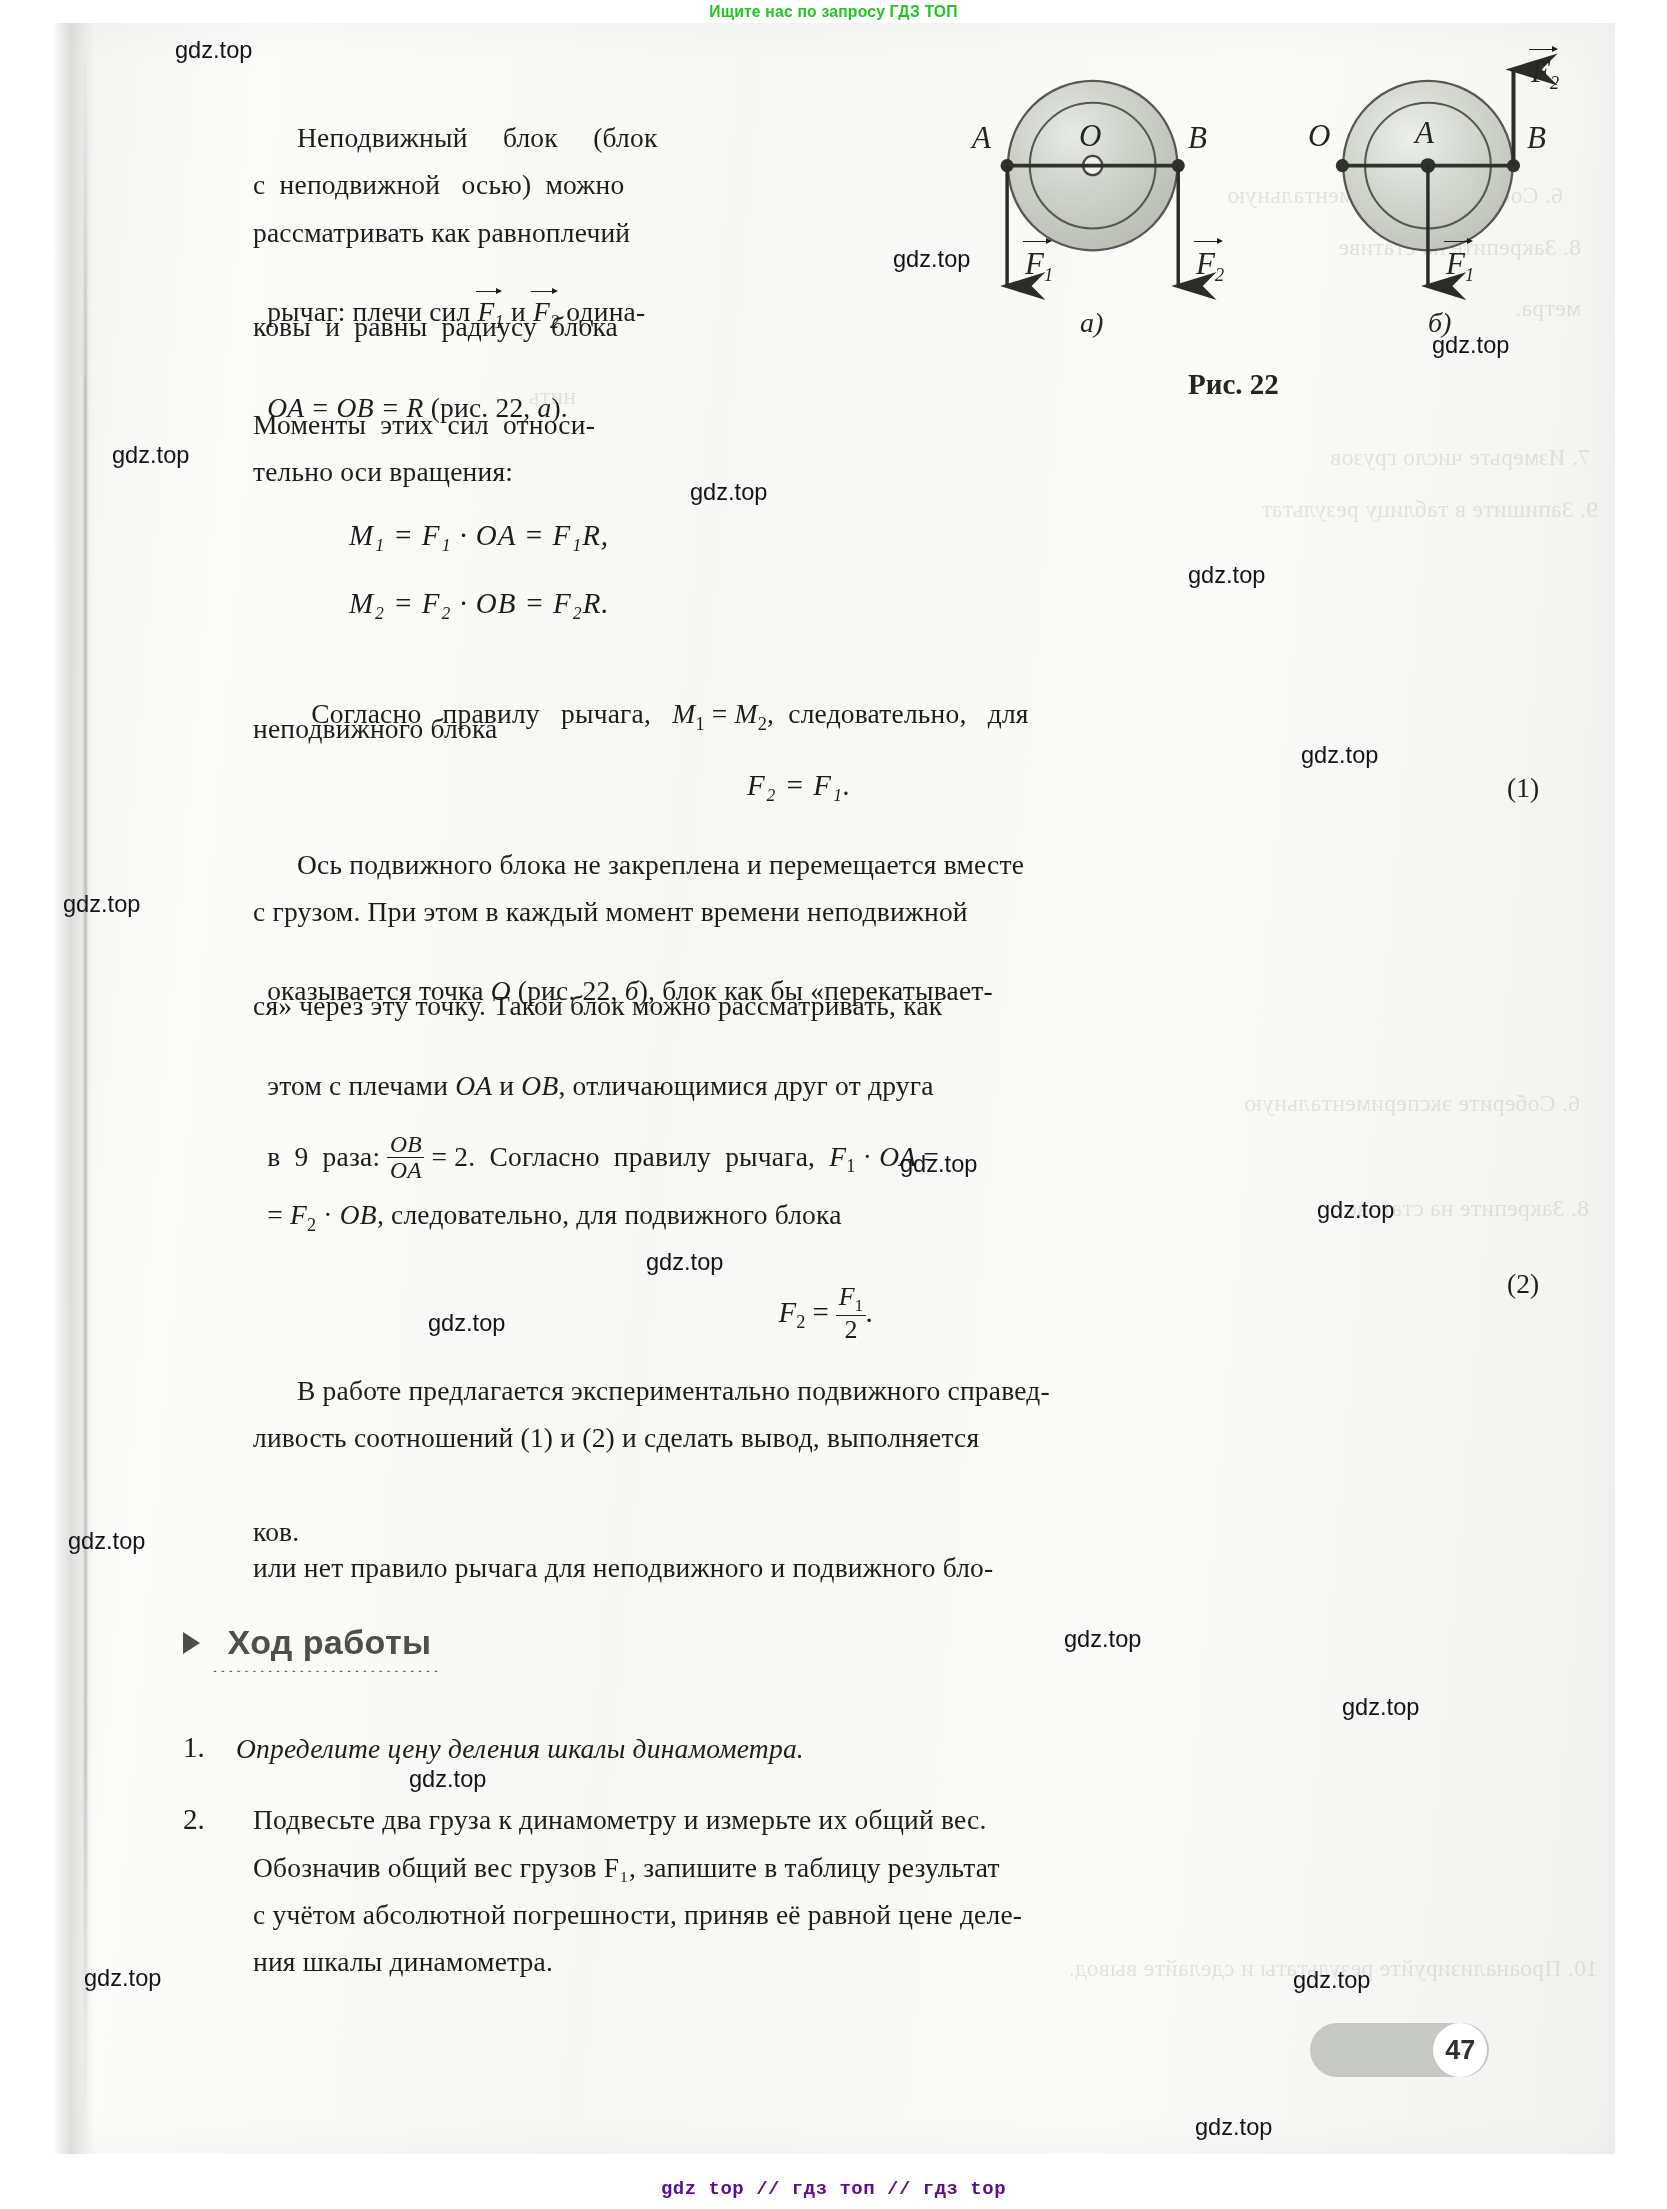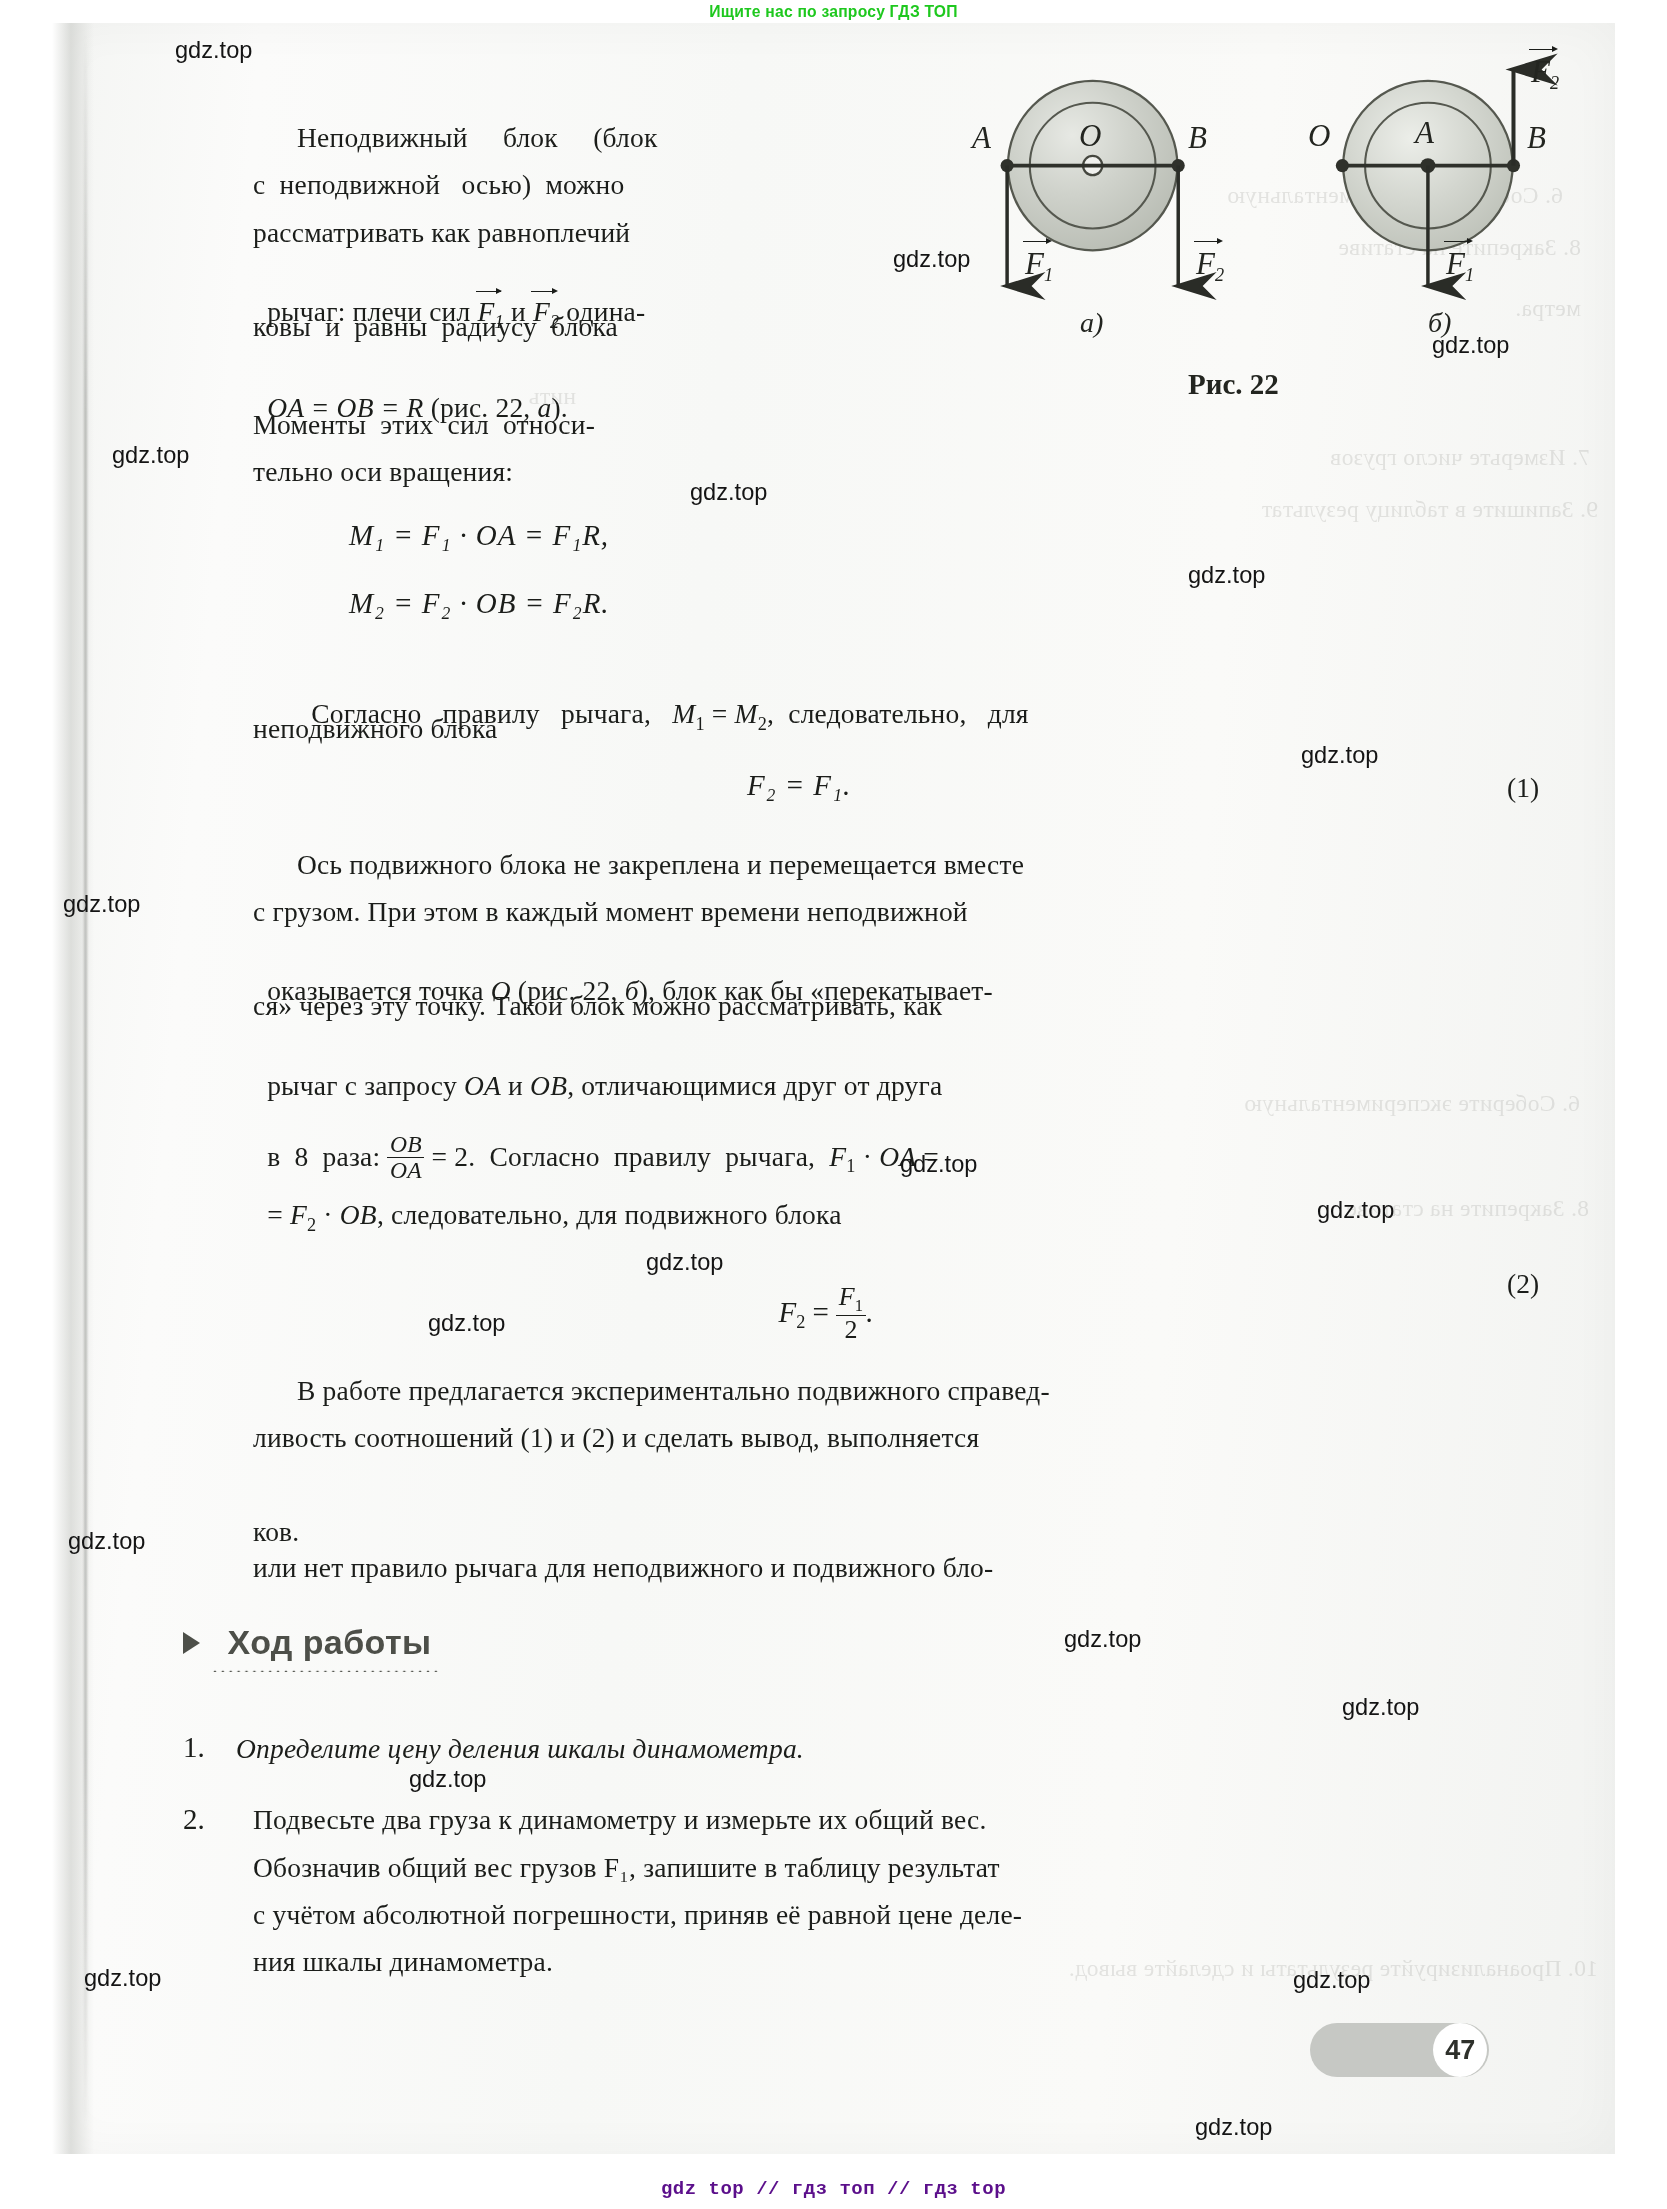--- a/index.html
+++ b/index.html
@@ -198,24 +198,24 @@
 <div class="txt eqline it" style="left:747px;top:769px;letter-spacing:0.9px;">F₂ = F₁.</div>
 <div class="txt eqnum" style="left:1507px;top:772px;">(1)</div>
 
 <div class="txt body-line" style="left:297px;top:849px;">Ось подвижного блока не закреплена и перемещается вместе</div>
 <div class="txt body-line" style="left:253px;top:896px;">с грузом. При этом в каждый момент времени неподвижной</div>
 <div class="txt body-line" style="left:253px;top:943px;">
   <span>оказывается точка </span><span class="it">O</span><span> (рис. 22, </span><span class="it">б</span><span>), блок как бы «перекатывает-</span>
 </div>
 <div class="txt body-line" style="left:253px;top:990px;">ся» через эту точку. Такой блок можно рассматривать, как</div>
 <div class="txt body-line" style="left:253px;top:1038px;">
-  <span>рычаг с запросу </span><span class="it">OA</span><span> и </span><span class="it">OB</span><span>, отличающимися друг от друга</span>
+  <span>этом с плечами </span><span class="it">OA</span><span> и </span><span class="it">OB</span><span>, отличающимися друг от друга</span>
 </div>
 <div class="txt body-line" style="left:253px;top:1102px;">
-  <span>в  8  раза: </span><span class="frac"><span class="num">OB</span><span class="den">OA</span></span><span> = 2.  Согласно  правилу  рычага,  </span><span class="it">F</span><span class="subn">1</span><span> · </span><span class="it">OA</span><span> =</span>
+  <span>в  9  раза: </span><span class="frac"><span class="num">OB</span><span class="den">OA</span></span><span> = 2.  Согласно  правилу  рычага,  </span><span class="it">F</span><span class="subn">1</span><span> · </span><span class="it">OA</span><span> =</span>
 </div>
 <div class="txt body-line" style="left:253px;top:1167px;">
   <span>= </span><span class="it">F</span><span class="subn">2</span><span> · </span><span class="it">OB</span><span>, следовательно, для подвижного блока</span>
 </div>
 
 <div class="txt eqline" style="left:764px;top:1252px;">
   <span class="it">F</span><span class="subn">2</span><span> = </span><span class="frac" style="font-size:26px;"><span class="num"><span class="it">F</span><span class="subn" style="font-size:16.6px;">1</span></span><span class="den" style="font-style:normal;">2</span></span><span>.</span>
 </div>
 <div class="txt eqnum" style="left:1507px;top:1268px;">(2)</div>
 

